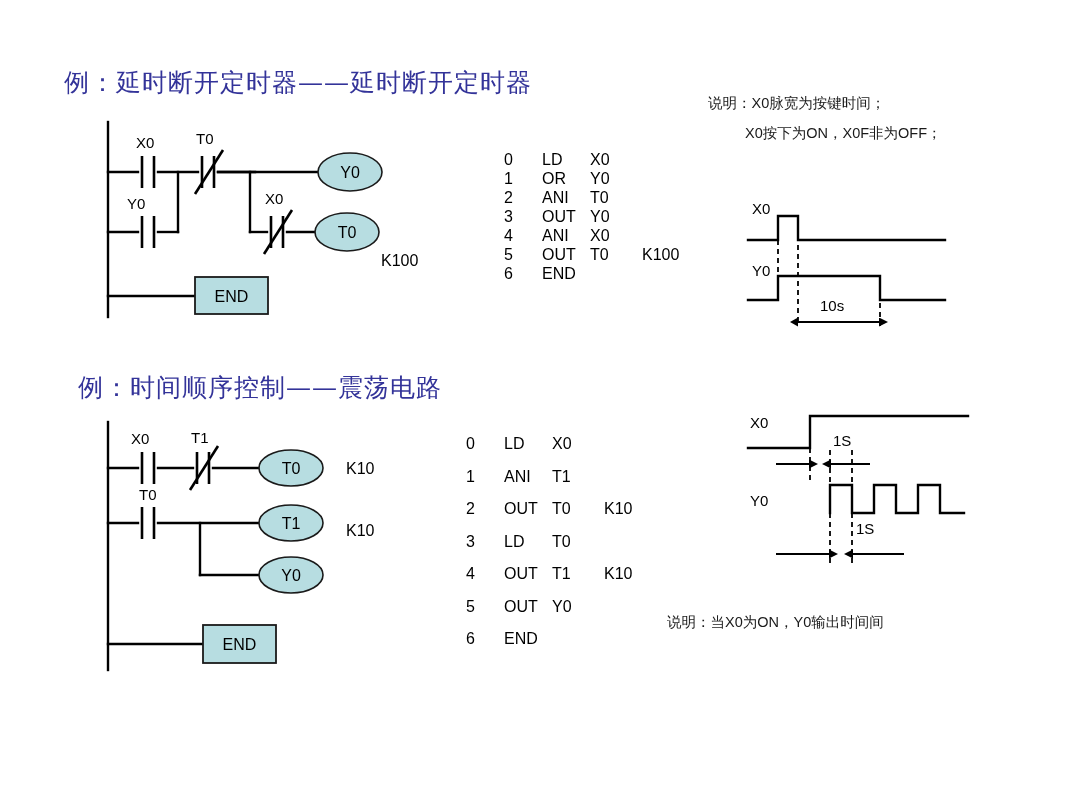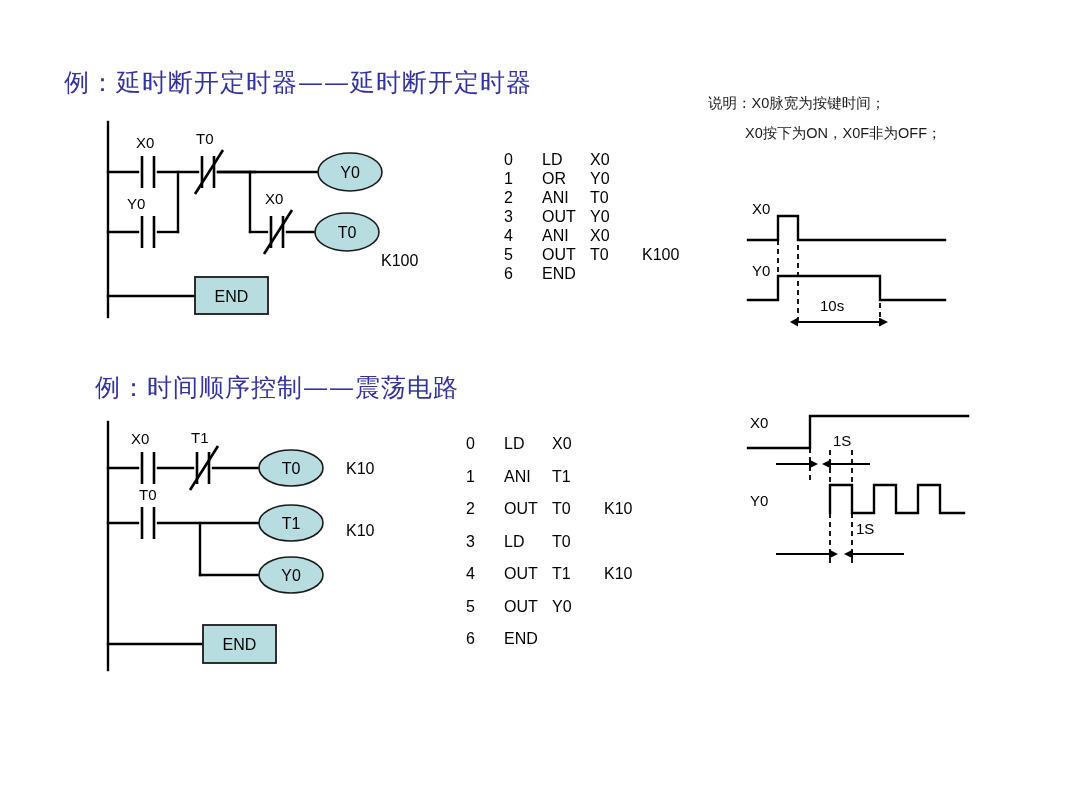--- a/index.html
+++ b/index.html
@@ -216,21 +216,21 @@
       <line x1="38" y1="42" x2="38" y2="74"></line>
       <line x1="58" y1="20" x2="58" y2="128"></line>
       <line x1="140" y1="78" x2="140" y2="128"></line>
     </g>
 
     <text class="wave-label" x="80" y="113">10s</text>
     <line x1="58" y1="124" x2="140" y2="124" stroke="#000" stroke-width="2" marker-start="url(#arrL1)" marker-end="url(#arrR1)"></line>
   </svg>
 </div>
 
-<div class="abs section-title" style="left:95px; top:371px;">例：时间顺序控制——震荡电路</div>
+<div class="abs section-title" style="left:78px; top:371px;">例：时间顺序控制——震荡电路</div>
 
 <div class="abs" style="left:95px; top:418px;">
   <svg width="320" height="255" viewBox="0 0 320 255">
     <g stroke="#000" stroke-width="2.4" fill="none" stroke-linecap="square">
 
       <line x1="13" y1="4" x2="13" y2="252"></line>
 
       <line x1="13" y1="50" x2="43" y2="50"></line>
       <line x1="63" y1="50" x2="98" y2="50"></line>
       <line x1="118" y1="50" x2="164" y2="50"></line>
@@ -357,13 +357,14 @@
     <line x1="36" y1="58" x2="70" y2="58" stroke="#000" stroke-width="2" marker-end="url(#arrR2)"></line>
     <line x1="130" y1="58" x2="90" y2="58" stroke="#000" stroke-width="2" marker-end="url(#arrR2)"></line>
 
     <text class="wave-label" x="116" y="128">1S</text>
     <line x1="36" y1="148" x2="90" y2="148" stroke="#000" stroke-width="2" marker-end="url(#arrR2)"></line>
     <line x1="164" y1="148" x2="112" y2="148" stroke="#000" stroke-width="2" marker-end="url(#arrR2)"></line>
   </svg>
 </div>
 
 <div class="abs note" style="left:667px; top:607px;">
+  <span class="note-line">说明：当X0为ON，Y0输出时间间</span>
 </div>
 
 </body></html>

